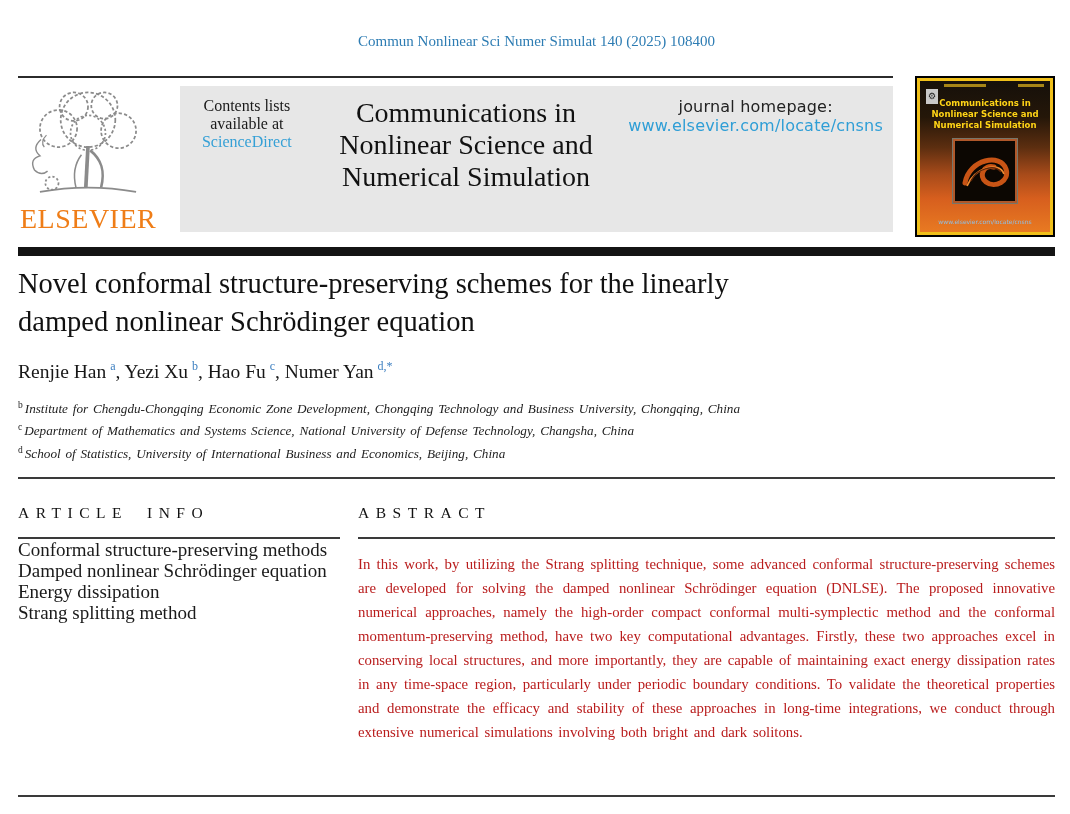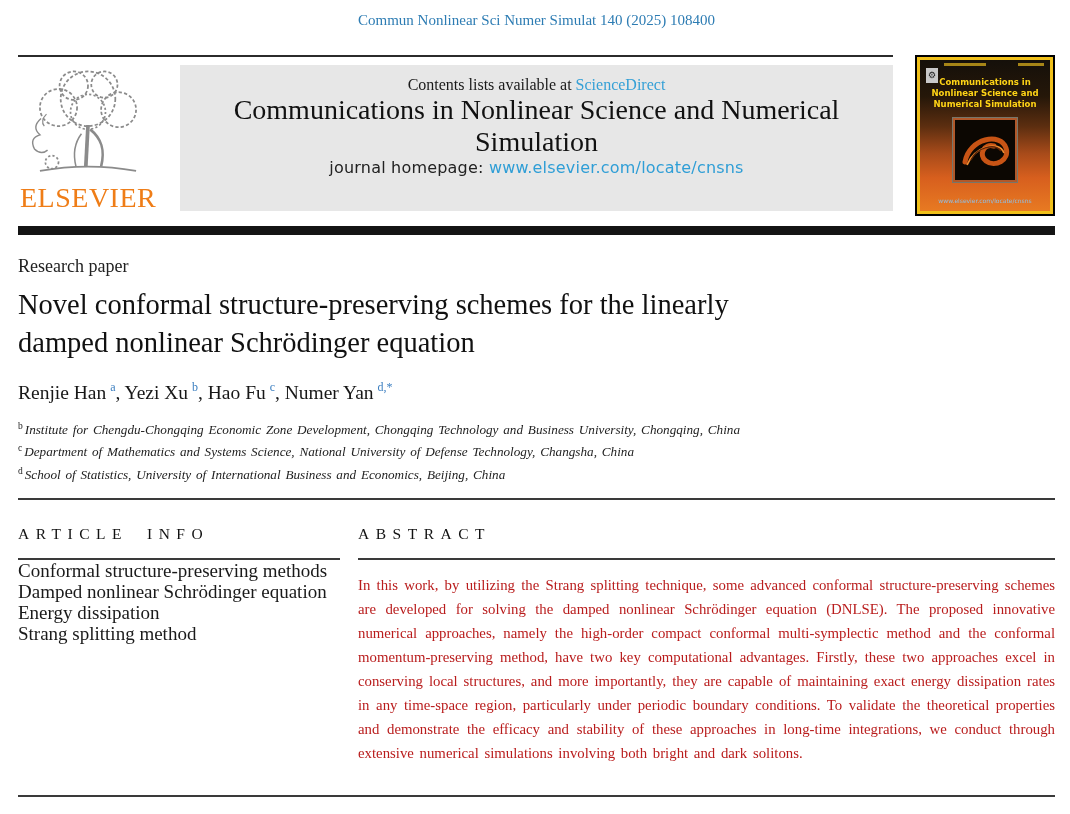--- a/index.html
+++ b/index.html
@@ -1,31 +1,31 @@
 <!DOCTYPE html>
 <html><head>
 <meta charset="utf-8">
 <style>
   * { margin:0; padding:0; box-sizing:border-box; }
   html,body { width:1070px; height:814px; background:#ffffff; overflow:hidden; }
   body { font-family:"Liberation Serif", serif; color:#1a1a1a; }
   .page { width:1070px; height:814px; padding:0 15px 0 18px; position:relative; }
 
   
-  .citation { padding-top:12px; text-align:center; font-size:15px; color:#2d7cb3; }
+  .citation { padding-top:33px; text-align:center; font-size:15px; color:#2d7cb3; }
 
   
   .masthead { position:relative; margin-top:26px; height:161px; }
   .masthead-rule { position:absolute; top:0; left:0; width:875px; height:2px; background:#2b2b2b; }
   .mh-row { display:flex; }
   .logo-block { width:162px; padding-top:11px; }
   .logo-tree { display:block; margin-left:4px; }
   .elsevier-word { font-size:28px; color:#ef7d17; letter-spacing:0.5px; margin-top:-2px; margin-left:2px; font-weight:400; }
   .gray-box { width:713px; height:146px; margin-top:10px; background:#e7e7e7; text-align:center;
-              display:flex; flex-direction:column; padding:11px 10px 13px 10px; }
+              display:flex; flex-direction:row; justify-content:space-between; padding:11px 10px 13px 10px; }
   .contents-line { font-size:16px; color:#1a1a1a; }
   .sciencedirect { color:#35a0d6; }
   .journal-title { font-size:28px; line-height:32px; color:#111; max-width:660px; margin:0 auto; }
   .homepage-line { font-family:"DejaVu Sans", sans-serif; font-size:16px; color:#222; letter-spacing:0.2px; }
   .homepage-url { color:#2f9ed6; text-decoration:none; }
 
   
   .cover { position:absolute; right:0; top:0; width:140px; height:161px; background:#000; padding:2px; }
   .cover-inner { width:100%; height:100%; border:3px solid #f0c01a; position:relative; text-align:center;
     background:linear-gradient(180deg,#15100a 0%, #251709 24%, #5c2e10 44%, #a84b1a 62%, #d75f1e 78%, #e87a22 100%); }
@@ -120,21 +120,20 @@
           <path d="M12 45 C 20 26, 44 20, 49 33" stroke="#f08a30" stroke-width="1.8" fill="none"></path>
           <path d="M16 40 C 22 27, 40 23, 46 31" stroke="#5c2408" stroke-width="1.5" fill="none"></path>
         </svg>
         <div class="cover-url">www.elsevier.com/locate/cnsns</div>
       </div>
     </div>
   </div>
 
   <div class="black-bar"></div>
 
-  <div class="research-paper">Research paper</div>
 
   <h1 class="article-title" style="font-weight:normal">Novel conformal structure-preserving schemes for the linearly damped nonlinear Schrödinger equation</h1>
 
   <div class="authors">
     <span>Renjie Han</span> <sup>a</sup><span>, </span><span>Yezi Xu</span> <sup>b</sup><span>, </span><span>Hao Fu</span> <sup>c</sup><span>, </span><span>Numer Yan</span> <sup>d,*</sup>
   </div>
 
   <div class="affiliations">
     <div class="affil-line"><sup>b</sup><span>Institute for Chengdu-Chongqing Economic Zone Development, Chongqing Technology and Business University, Chongqing, China</span></div>
     <div class="affil-line"><sup>c</sup><span>Department of Mathematics and Systems Science, National University of Defense Technology, Changsha, China</span></div>

